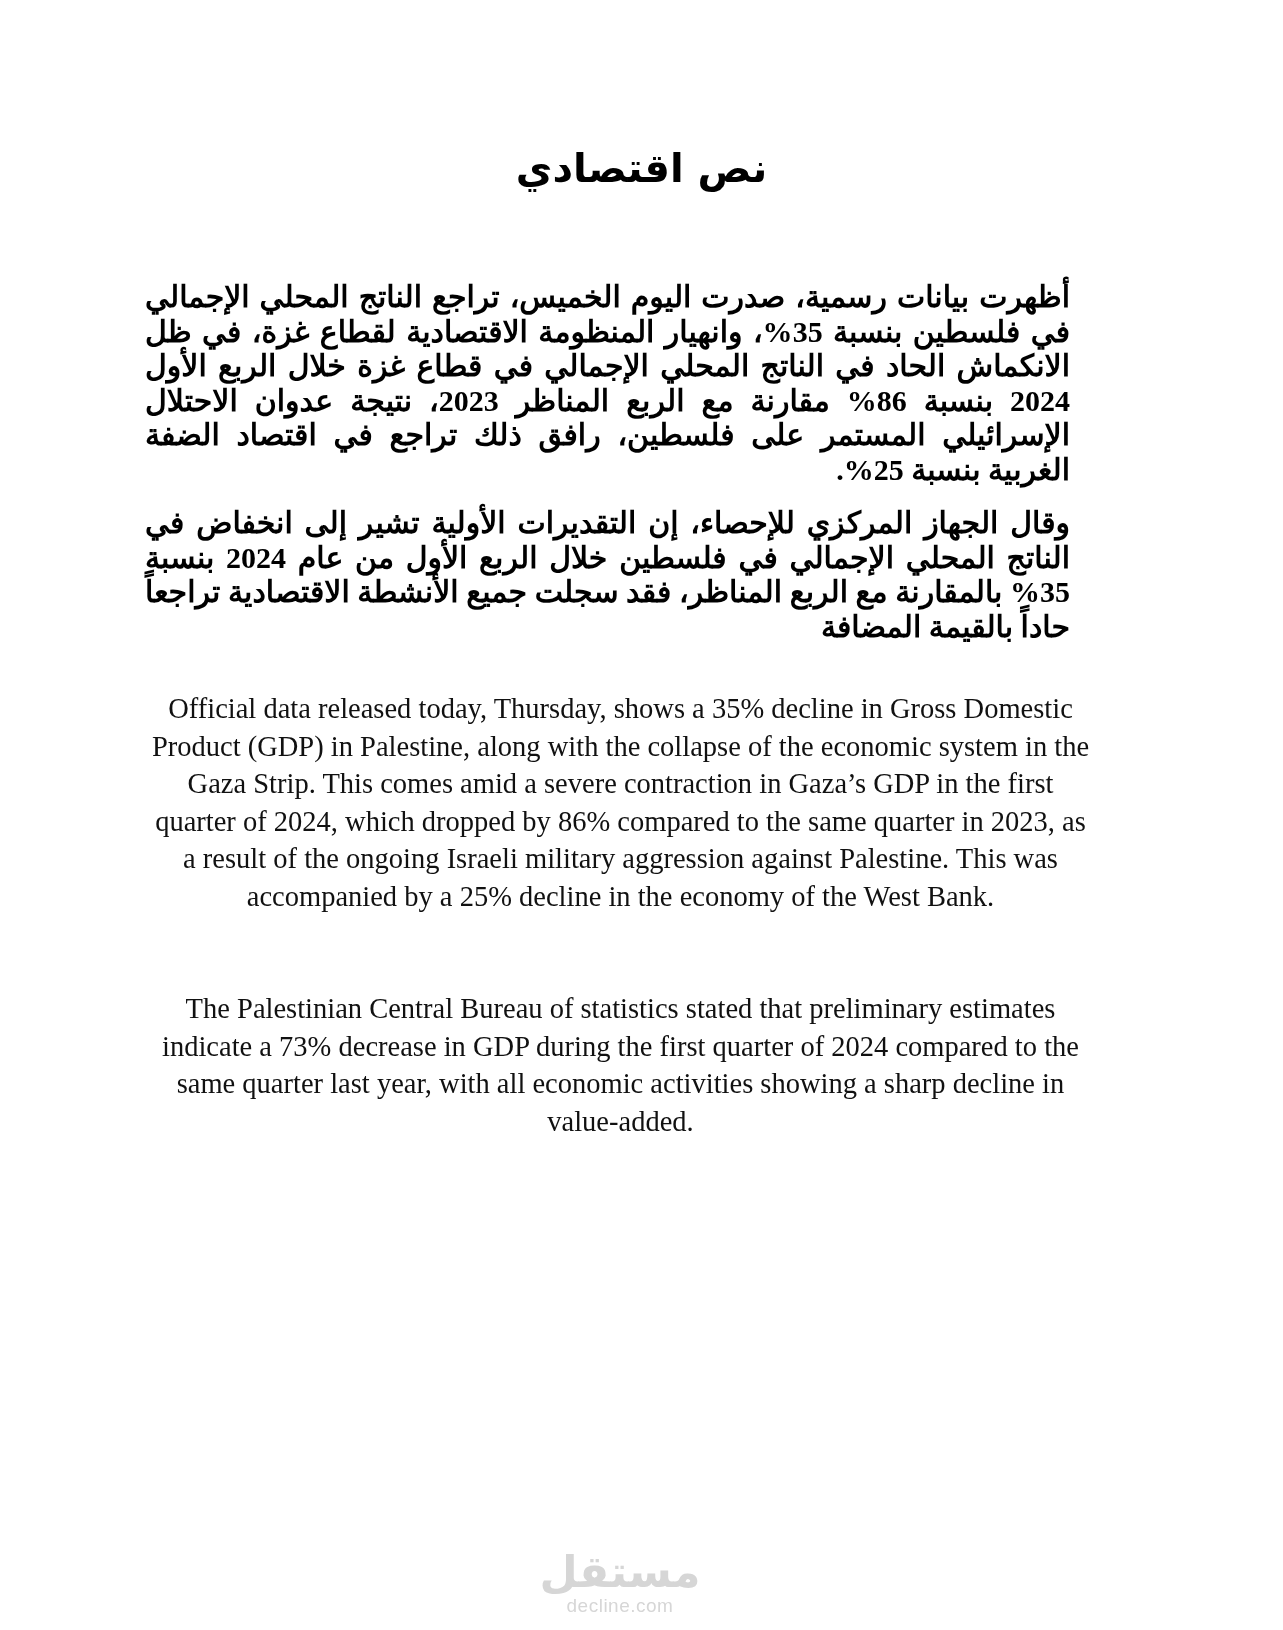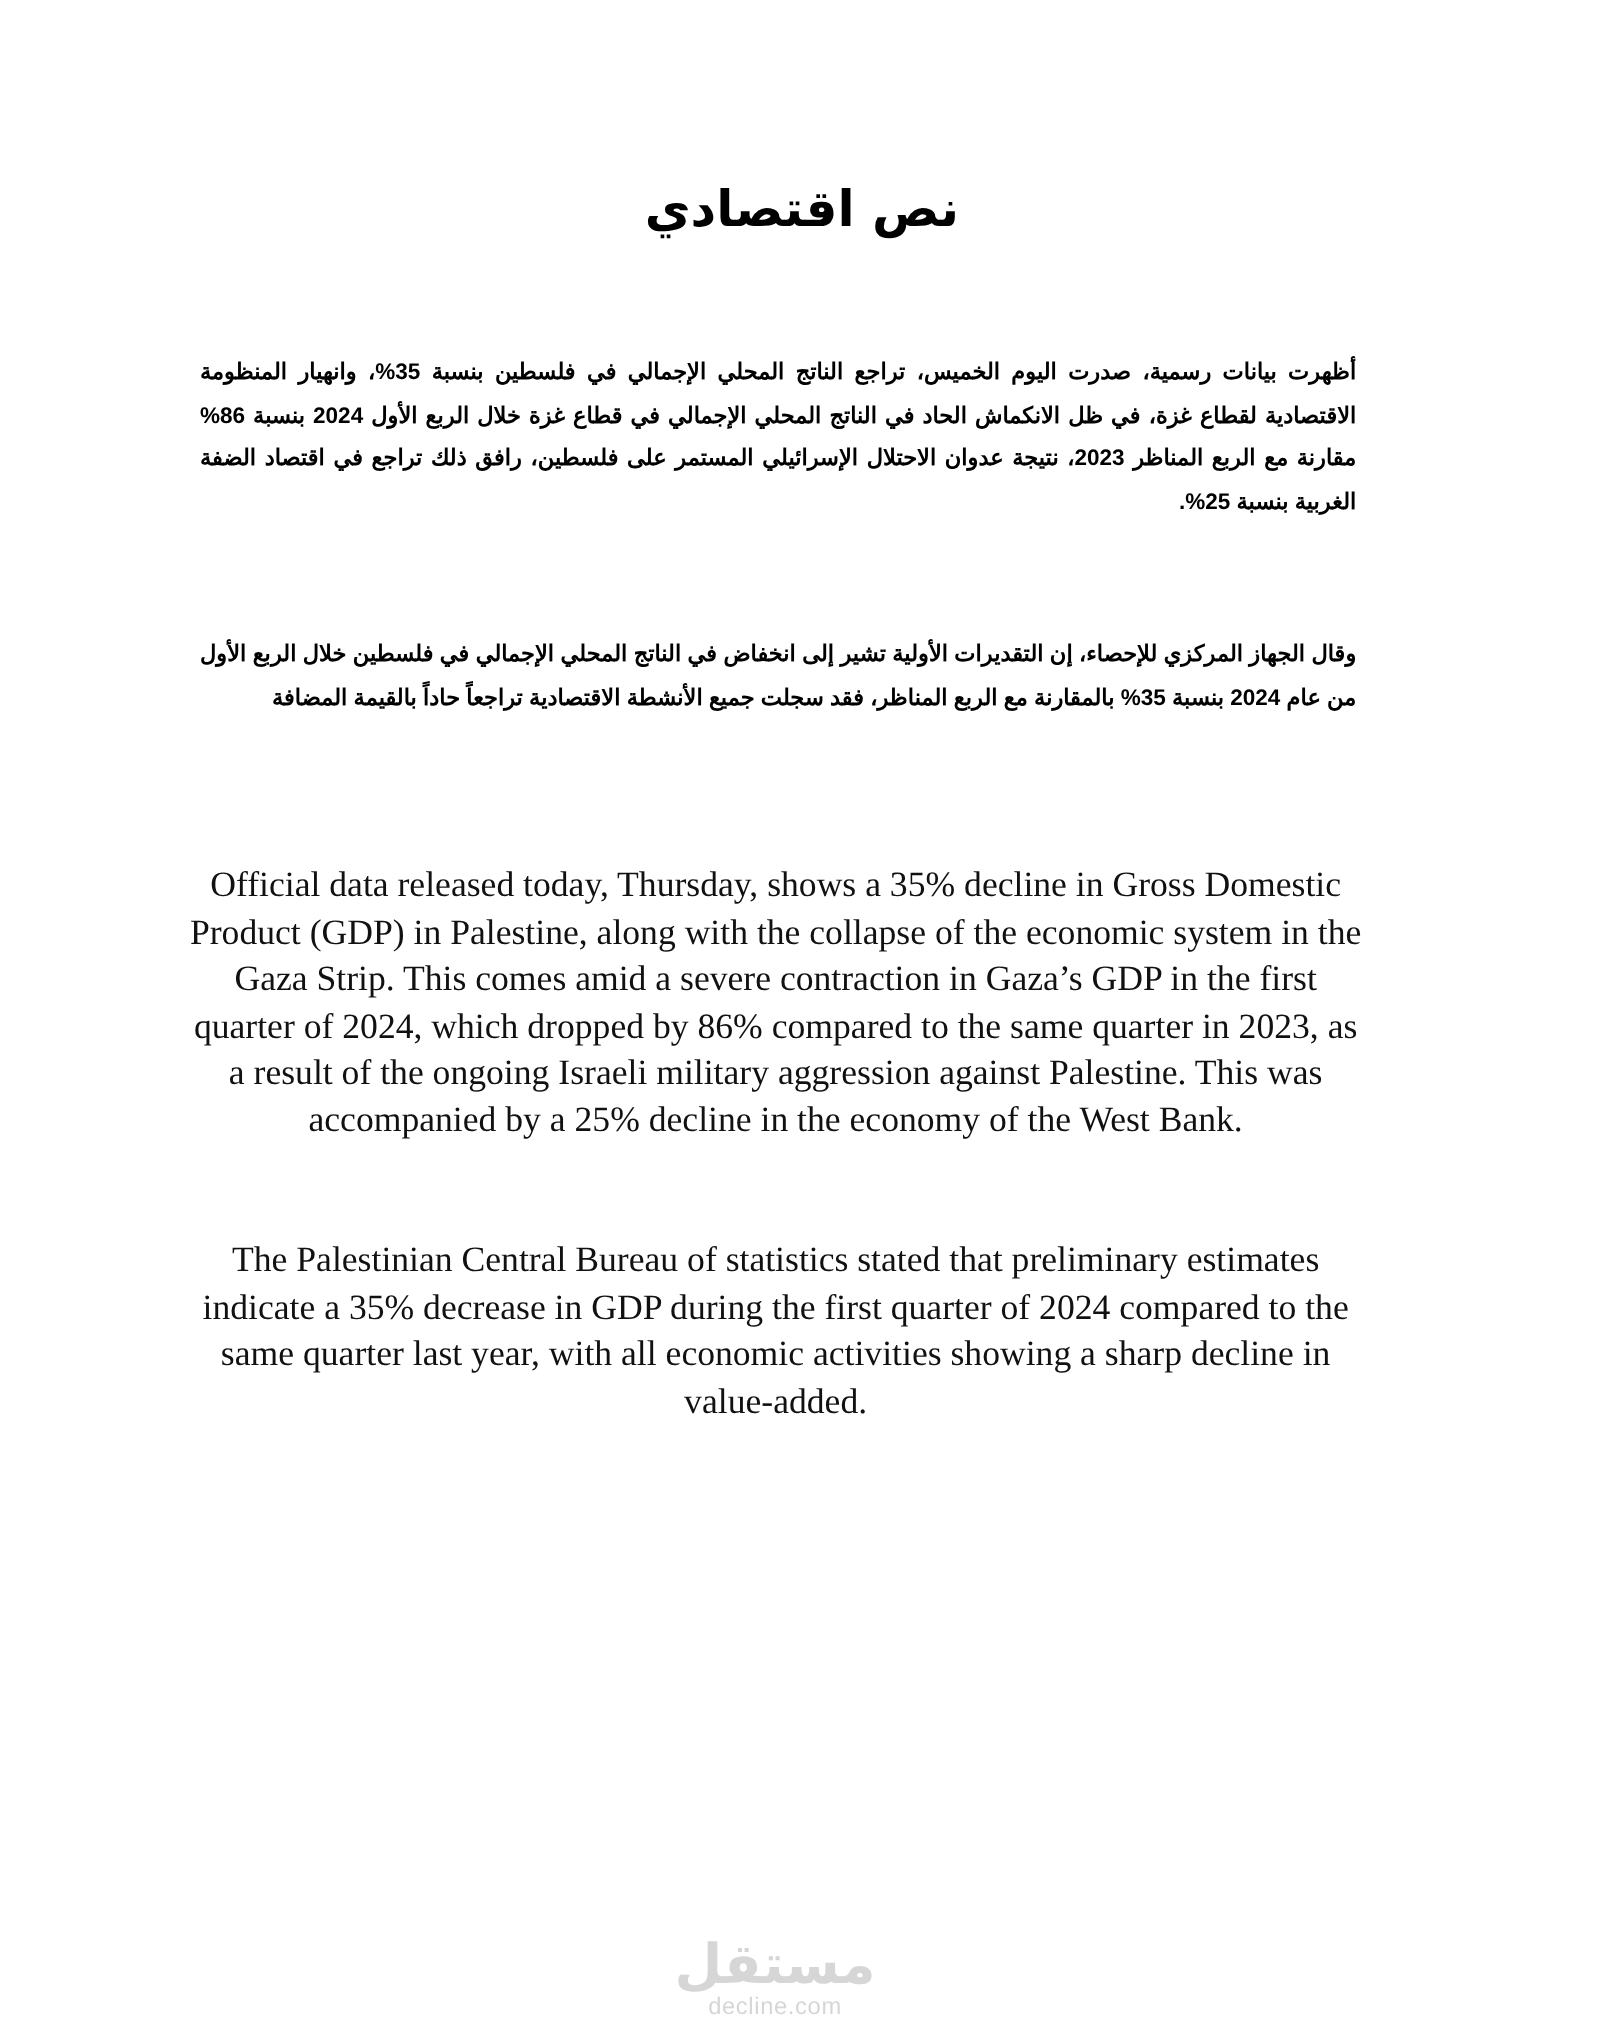--- a/index.html
+++ b/index.html
@@ -4,24 +4,24 @@
 <style>
   html, body { margin: 0; padding: 0; background: #ffffff; }
   body { width: 1283px; height: 1630px; position: relative; overflow: hidden; color: #000; }
   .page { position: absolute; left: 0; top: 0; width: 1119px; height: 1630px; background: #fff; }
   .title {
     position: absolute; left: 0; width: 1283px; top: 138px;
     text-align: center; direction: rtl;
     font-family: "DejaVu Sans", sans-serif; font-weight: bold; font-size: 40px; line-height: 60px;
   }
   .ar-para {
-    position: absolute; left: 160px; width: 925px;
+    position: absolute; left: 145px; width: 925px;
     direction: rtl; text-align: justify; text-align-last: right;
-    font-family: Liberation Sans, sans-serif; font-weight: bold;
-    font-size: 18px; line-height: 34.5px; margin: 0;
+    font-family: Liberation Serif, serif; font-weight: bold;
+    font-size: 30px; line-height: 34.5px; margin: 0;
   }
   .ar1 { top: 280px; }
   .ar2 { top: 506px; }
   .en-para {
     position: absolute; left: 148px; width: 945px;
     font-family: "Liberation Serif", serif; font-size: 28.5px; line-height: 37.5px; margin: 0;
     color: #111;
     text-align: center;
   }
   .en1 { top: 690px; }
@@ -36,19 +36,19 @@
 </head>
 <body>
 
 <div class="page">
   <h1 class="title" style="margin:0;">نص اقتصادي</h1>
 
   <p class="ar-para ar1">أظهرت بيانات رسمية، صدرت اليوم الخميس، تراجع الناتج المحلي الإجمالي في فلسطين بنسبة 35%، وانهيار المنظومة الاقتصادية لقطاع غزة، في ظل الانكماش الحاد في الناتج المحلي الإجمالي في قطاع غزة خلال الربع الأول 2024 بنسبة 86% مقارنة مع الربع المناظر 2023، نتيجة عدوان الاحتلال الإسرائيلي المستمر على فلسطين، رافق ذلك تراجع في اقتصاد الضفة الغربية بنسبة 25%.</p>
   <p class="ar-para ar2">وقال الجهاز المركزي للإحصاء، إن التقديرات الأولية تشير إلى انخفاض في الناتج المحلي الإجمالي في فلسطين خلال الربع الأول من عام 2024 بنسبة 35% بالمقارنة مع الربع المناظر، فقد سجلت جميع الأنشطة الاقتصادية تراجعاً حاداً بالقيمة المضافة</p>
 
   <p class="en-para en1">Official data released today, Thursday, shows a 35% decline in Gross Domestic Product (GDP) in Palestine, along with the collapse of the economic system in the Gaza Strip. This comes amid a severe contraction in Gaza’s GDP in the first quarter of 2024, which dropped by 86% compared to the same quarter in 2023, as a result of the ongoing Israeli military aggression against Palestine. This was accompanied by a 25% decline in the economy of the West Bank.</p>
-  <p class="en-para en2">The Palestinian Central Bureau of statistics stated that preliminary estimates indicate a 35% decrease in GDP during the first quarter of 2024 compared to the same quarter last year, with all economic activities showing a sharp decline in value-added.</p>
+  <p class="en-para en2">The Palestinian Central Bureau of statistics stated that preliminary estimates indicate a 73% decrease in GDP during the first quarter of 2024 compared to the same quarter last year, with all economic activities showing a sharp decline in value-added.</p>
 
   <div class="watermark">
     <div class="wm-ar">مستقل</div>
     <div class="wm-en">decline.com</div>
   </div>
 </div>
 
 </body></html>

